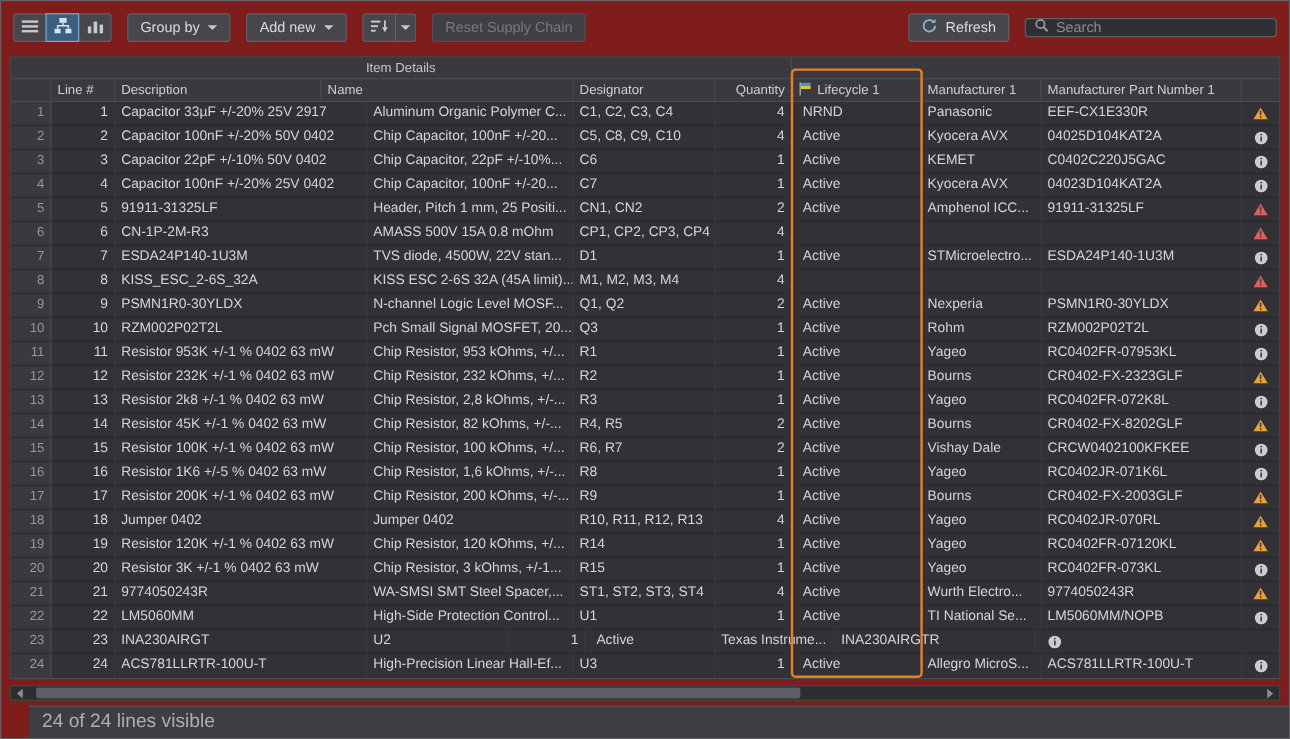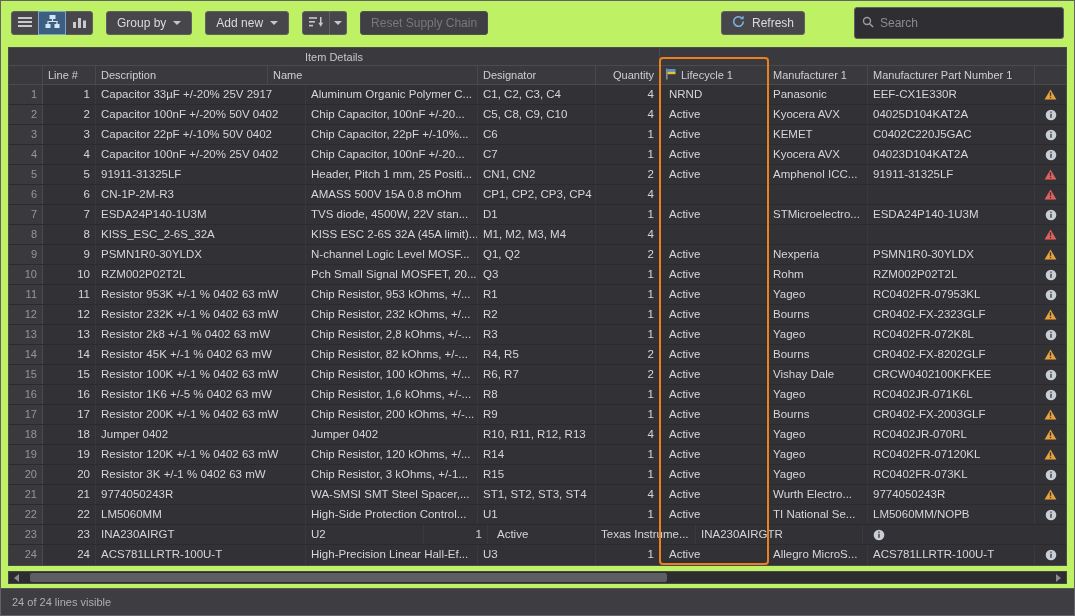--- a/index.html
+++ b/index.html
@@ -1,37 +1,37 @@
 <!DOCTYPE html>
 <html><head>
 <meta charset="utf-8">
 <style>
   * { margin:0; padding:0; box-sizing:border-box; }
   html,body { width:1075px; height:616px; background:#2a2a2d; font-family:"Liberation Sans",sans-serif; overflow:hidden; }
-  .window { width:1075px; height:616px; background:#bef264; border:1px solid #626268; display:flex; flex-direction:column; }
+  .window { width:1075px; height:616px; background:#7f1d1d; border:1px solid #626268; display:flex; flex-direction:column; }
 
   
   .toolbar { height:44px; flex:none; display:flex; align-items:center; padding:0 10px; gap:13px; }
   .btn { height:24px; display:inline-flex; align-items:center; gap:7px; padding:0 10px;
          background:#46464b; border:1px solid #5f5f65; border-radius:3px; color:#dcdcde; font-size:12px; cursor:default; }
   .btn.disabled { color:#78787d; background:#3f3f44; border-color:#4f4f54; }
   .iconbtn { width:28px; height:24px; display:inline-flex; align-items:center; justify-content:center;
              background:#46464b; border:1px solid #5f5f65; border-radius:3px; cursor:default; }
   .seg { display:inline-flex; }
   .seg .iconbtn { border-radius:0; margin-left:-1px; }
   .seg .iconbtn:first-child { border-radius:3px 0 0 3px; margin-left:0; }
   .seg .iconbtn:last-child { border-radius:0 3px 3px 0; }
   .iconbtn.active { background:#3c5e80; border-color:#79a7cf; position:relative; z-index:1; }
   .split { display:inline-flex; }
   .split .iconbtn:first-child { border-radius:3px 0 0 3px; }
   .split .iconbtn.narrow { width:17px; border-left:none; border-radius:0 3px 3px 0; }
   .tri-down { width:0; height:0; border-left:4px solid transparent; border-right:4px solid transparent; border-top:4px solid #c6c6ca; display:inline-block; }
   .spacer { flex:1; }
-  .search { height:32px; width:210px; background:#2f2f33; border:1px solid #5f5f65; border-radius:3px;
-            display:flex; align-items:center; padding:0 7px; gap:6px;margin-left:36px; }
+  .search { height:16px; width:210px; background:#2f2f33; border:1px solid #5f5f65; border-radius:3px;
+            display:flex; align-items:center; padding:0 7px; gap:6px; }
   .search input { flex:1; min-width:0; background:transparent; border:none; outline:none; color:#d2d2d6; font-size:12px; font-family:"Liberation Sans",sans-serif; }
   .search input::placeholder { color:#8b8b91; }
 
   
   .table-area { margin:2px 7px 2px; flex:none; }
   .grid { position:relative; border:1px solid #4b4b4f; background:#323236; }
   .ghrow { display:flex; height:17px; background:#3a3a3e; }
   .gh { font-size:11px; color:#c6c6ca; display:flex; align-items:center; justify-content:center; border-right:1px solid #4b4b4f; }
   .gh.left { width:651px; flex:none; }
   .gh.right { flex:1; border-right:none; }
@@ -64,21 +64,21 @@
   .hscroll { height:13px; margin:3px 7px 0; flex:none; display:flex; align-items:stretch;
              background:#2d2d30; border:1px solid #47474b; }
   .sbarrow { width:15px; display:flex; align-items:center; justify-content:center; }
   .tri-left  { width:0;height:0;border-top:4px solid transparent;border-bottom:4px solid transparent;border-right:5px solid #8a8a90; }
   .tri-right { width:0;height:0;border-top:4px solid transparent;border-bottom:4px solid transparent;border-left:5px solid #8a8a90; }
   .track { flex:1; position:relative; }
   .thumb { position:absolute; left:6px; top:1px; bottom:1px; width:62%; background:#5d5d63; border-radius:2px; }
 
   
   .statusbar { margin-top:auto; height:27px; flex:none; background:#3e3e42; border-top:1px solid #55555a;
-               display:flex; align-items:center; padding:0 11px; color:#aeaeb2; font-size:11px; }
+               display:flex; align-items:center; padding:0 11px; color:#aeaeb2; font-size:16px;margin-left:23px; }
 </style>
 </head>
 <body>
 
 <div class="window">
 
   <div class="toolbar">
     <div class="seg">
       <button class="iconbtn">
         <span><svg width="14" height="12" viewBox="0 0 14 12">

